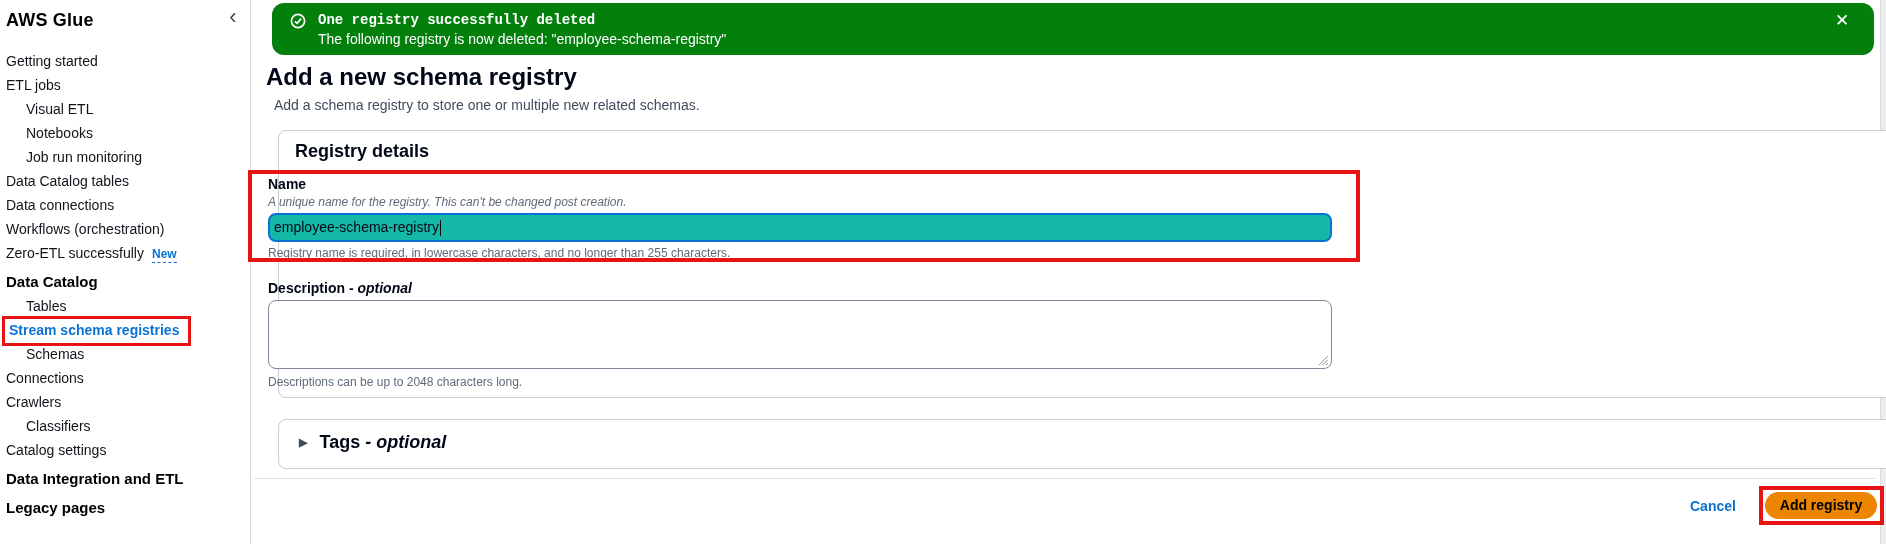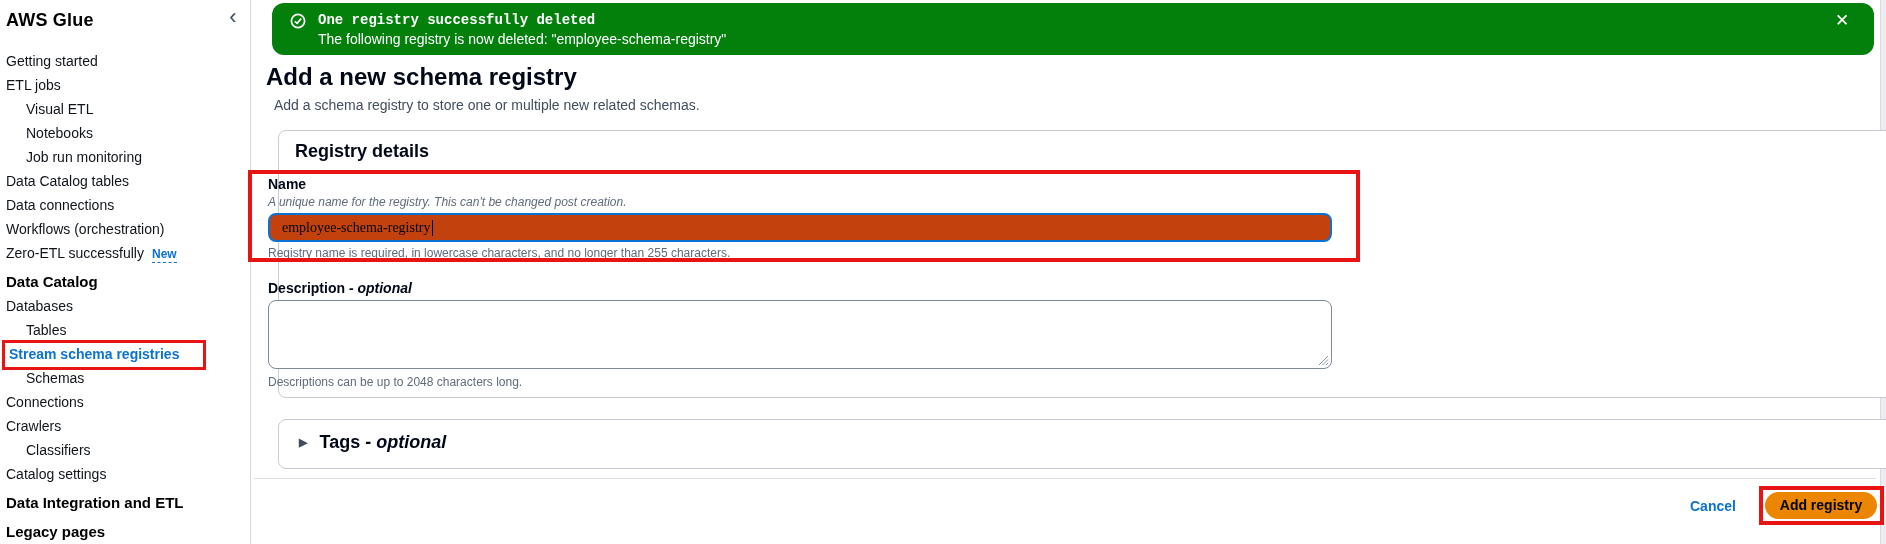--- a/index.html
+++ b/index.html
@@ -37,21 +37,21 @@
     height:24px;font-size:14px;line-height:18px;color:#0f141a;
     padding-left:6px;white-space:nowrap;cursor:pointer;
   }
   .nav-item.indent{padding-left:26px;}
   .nav-item.section{
     font-weight:bold;font-size:15px;margin-top:5px;cursor:default;color:#000;
   }
   .nav-item.active .label{color:var(--blue);font-weight:bold;}
   .annotated-box{
     display:inline-block;border:3px solid var(--red);
-    padding:2px 24px 4px 4px;margin:-5px 0 9px -4px;background:transparent;
+    padding:2px 9px 4px 4px;margin:-5px 0 9px -4px;background:transparent;
   }
   .badge{
     color:var(--blue);font-weight:bold;font-size:12px;margin-left:8px;
     border-bottom:1px dashed var(--blue);padding-bottom:1px;
   }
   
   .right-gutter{
     position:absolute;left:1880px;top:0;width:6px;height:544px;
     background:#ededf1;border-left:1px solid #d9d9de;
   }
@@ -95,23 +95,23 @@
   .field-label{
     position:absolute;font-size:14px;font-weight:bold;color:var(--ink);
   }
   .lbl-name{left:268px;top:176px;}
   .field-desc{
     position:absolute;font-size:12px;color:var(--gray-text);
   }
   .desc-name{left:268px;top:195px;font-style:italic;}
   .name-input{
     position:absolute;left:268px;top:213px;width:1064px;height:29px;
-    border:2px solid var(--blue);border-radius:8px;background:#c2410c;
-    font-size:14px;line-height:25px;padding-left:12px;color:var(--ink);
-    display:flex;align-items:center;cursor:text;font-family:Liberation Serif, serif;
+    border:2px solid var(--blue);border-radius:8px;background:#14b8a6;
+    font-size:14px;line-height:25px;padding-left:4px;color:var(--ink);
+    display:flex;align-items:center;cursor:text;
   }
   .caret{display:inline-block;width:1px;height:16px;background:#000;margin-left:1px;}
   .constraint-name{left:268px;top:246px;}
   
   .lbl-desc{left:268px;top:280px;}
   .optional{font-style:italic;}
   .textarea{
     position:absolute;left:268px;top:300px;width:1064px;height:69px;
     border:1px solid #7d8998;border-radius:8px;background:#fff;cursor:text;
   }
@@ -153,21 +153,20 @@
       <div class="nav-item"><span class="label">Getting started</span></div>
       <div class="nav-item"><span class="label">ETL jobs</span></div>
       <div class="nav-item indent"><span class="label">Visual ETL</span></div>
       <div class="nav-item indent"><span class="label">Notebooks</span></div>
       <div class="nav-item indent"><span class="label">Job run monitoring</span></div>
       <div class="nav-item"><span class="label">Data Catalog tables</span></div>
       <div class="nav-item"><span class="label">Data connections</span></div>
       <div class="nav-item"><span class="label">Workflows (orchestration)</span></div>
       <div class="nav-item"><span class="label">Zero-ETL successfully</span><span class="badge">New</span></div>
       <div class="nav-item section"><span class="label">Data Catalog</span></div>
-      <div class="nav-item"><span class="label">Databases</span></div>
       <div class="nav-item indent"><span class="label">Tables</span></div>
       <div class="nav-item active"><span class="label annotated-box">Stream schema registries</span></div>
       <div class="nav-item indent"><span class="label">Schemas</span></div>
       <div class="nav-item"><span class="label">Connections</span></div>
       <div class="nav-item"><span class="label">Crawlers</span></div>
       <div class="nav-item indent"><span class="label">Classifiers</span></div>
       <div class="nav-item"><span class="label">Catalog settings</span></div>
       <div class="nav-item section"><span class="label">Data Integration and ETL</span></div>
       <div class="nav-item section"><span class="label">Legacy pages</span></div>
     </div>

